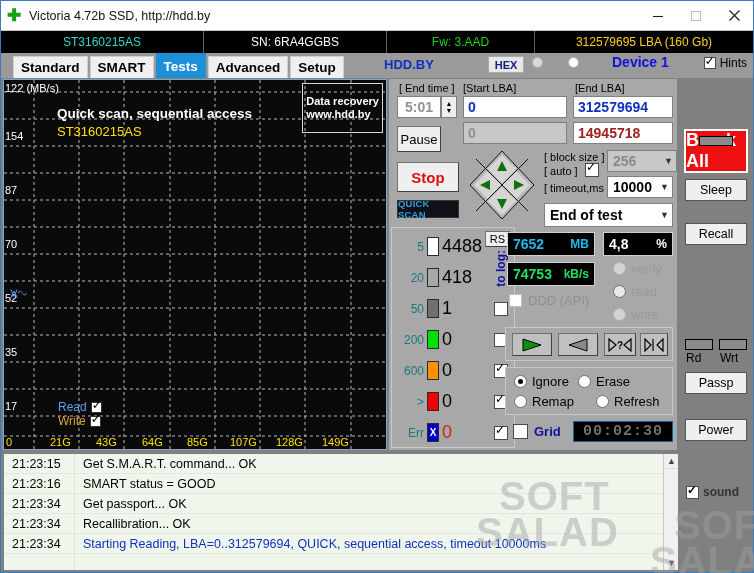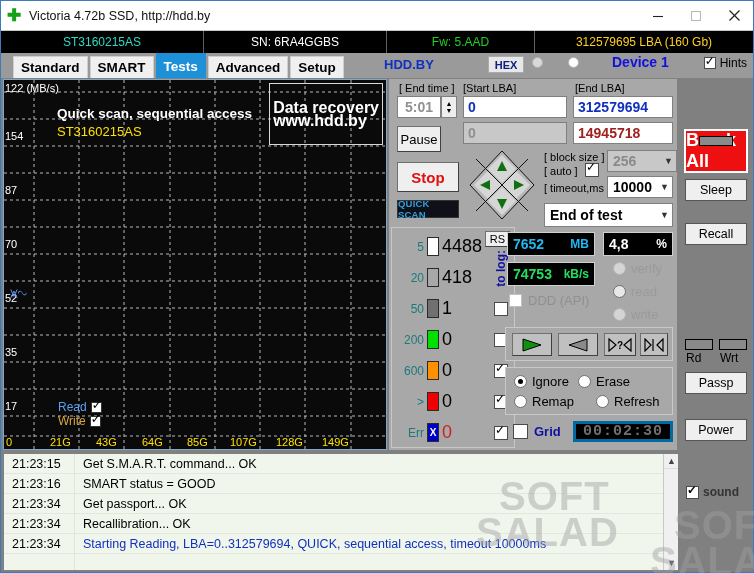--- a/index.html
+++ b/index.html
@@ -62,22 +62,22 @@
   .main { position:absolute; top:78px; left:0; right:0; height:372px; }
 
   
   .graph { position:absolute; left:2px; top:0px; width:384px; height:371px;
            background:#0a0a0a; border:1px solid #7da8c8; overflow:hidden; }
   .gridsvg { position:absolute; inset:0; }
   .ylab { position:absolute; color:#fff; font-size:11px; left:1px; }
   .xlab { position:absolute; color:#ffe000; font-size:11px; bottom:1px; }
   .gtitle { position:absolute; left:53px; top:26px; color:#fff; font-size:13.5px; font-weight:bold; }
   .gmodel { position:absolute; left:53px; top:44px; color:#ffe000; font-size:13px; }
-  .drbox { position:absolute; right:3px; top:3px; border:1px solid #d8d8d8; padding:17px 3px;
-           color:#ffffff; font-weight:bold; font-size:16px; line-height:13px; text-align:left;}
+  .drbox { position:absolute; right:3px; top:3px; border:1px solid #d8d8d8; padding:11px 3px;
+           color:#ffffff; font-weight:bold; font-size:11px; line-height:13px; text-align:left;}
   .wave { position:absolute; left:6px; top:208px; color:#6090e8; font-size:14px; line-height:10px; }
   .rwleg { position:absolute; left:54px; font-size:12px; display:flex; align-items:center; gap:4px;}
   .rwleg .lbl-r { color:#5aa0f0; }
   .rwleg .lbl-w { color:#d8a840; }
   .cbx-sm { width:11px; height:11px; background:#fff; border:1px solid #333; position:relative; }
   .cbx-sm.on::after { content:"✓"; position:absolute; left:0; top:-4px; font-size:12px; color:#000; line-height:12px;}
 
   
   .midpanel { position:absolute; left:388px; top:0; width:288px; height:371px; background:#a8a8a8; }
   .lblsm { font-size:11px; color:#000; }
@@ -161,21 +161,21 @@
             <line x1="1.5" y1="1.5" x2="11.5" y2="11.5" stroke="#222" stroke-width="1.2"></line>
             <line x1="11.5" y1="1.5" x2="1.5" y2="11.5" stroke="#222" stroke-width="1.2"></line>
           </svg>
       </div>
     </div>
   </div>
 
   <div class="infostrip">
     <div class="infocell ic1">ST3160215AS</div>
     <div class="infocell ic2">SN: 6RA4GGBS</div>
-    <div class="infocell ic3">Fw: 5.AAD</div>
+    <div class="infocell ic3">Fw: 3.AAD</div>
     <div class="infocell ic4">312579695 LBA (160 Gb)</div>
   </div>
 
   <div class="tabrow">
     <div class="tabs">
       <div class="tab">Standard</div>
       <div class="tab">SMART</div>
       <div class="tab active">Tests</div>
       <div class="tab">Advanced</div>
       <div class="tab">Setup</div>
@@ -441,21 +441,21 @@
         <div class="radrow" style="position:absolute;left:90px;top:26px">
           <span class="rad"></span>
           <span>Refresh</span>
         </div>
       </div>
 
       <div style="position:absolute;left:124px;top:345px;display:flex;align-items:center;gap:6px">
         <span class="cbx" style="width:15px;height:15px"></span>
         <span style="color:#1010a0;font-weight:bold;font-size:13px">Grid</span>
       </div>
-      <div style="position:absolute;left:184px;top:342px;width:100px;height:21px;background:#000;border:3px solid #0369a1;
+      <div style="position:absolute;left:184px;top:342px;width:100px;height:21px;background:#000;border:1px solid #0369a1;
                   color:#707070;font-weight:bold;font-size:15px;letter-spacing:1px;display:flex;align-items:center;justify-content:center;
                   font-family:'Liberation Mono', monospace">00:02:30</div>
     </div>
 
     <div class="rightcol">
       <div class="breakall">Break All</div>
       <div class="smallled"></div>
       <div class="rbtn" style="top:100px">Sleep</div>
       <div class="rbtn" style="top:144px">Recall</div>
       <div class="rwled" style="left:6px;top:260px"></div>

